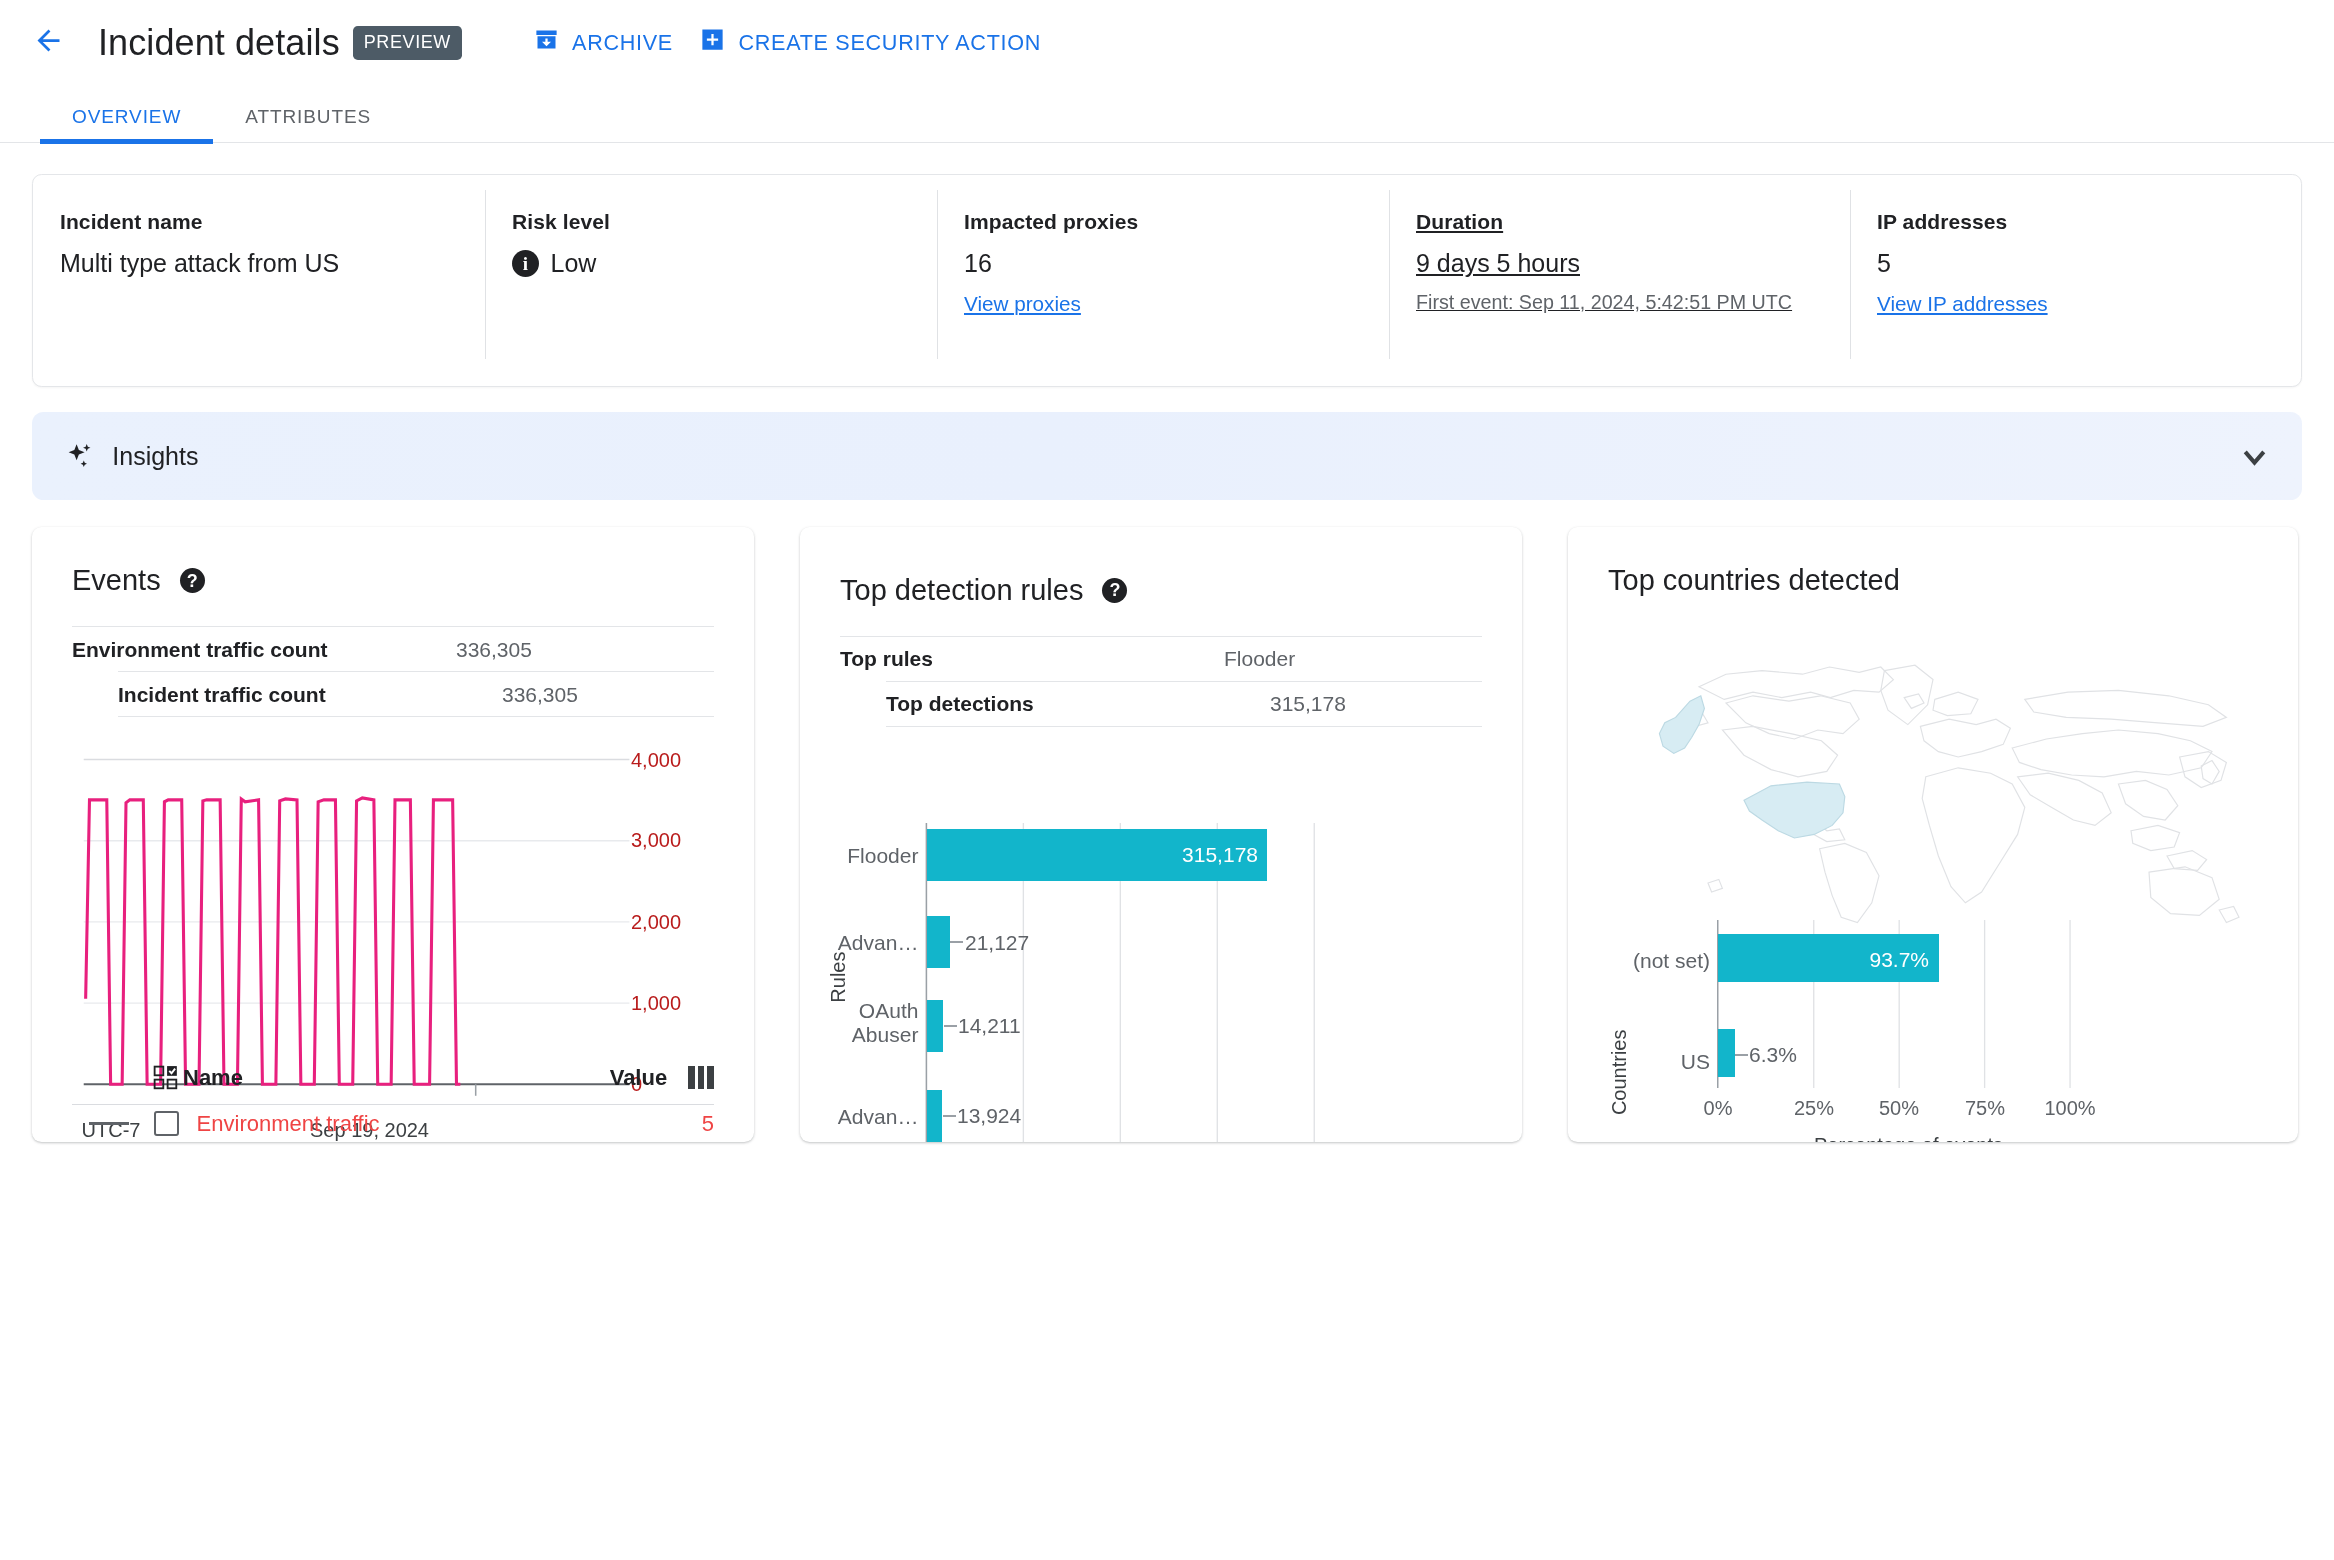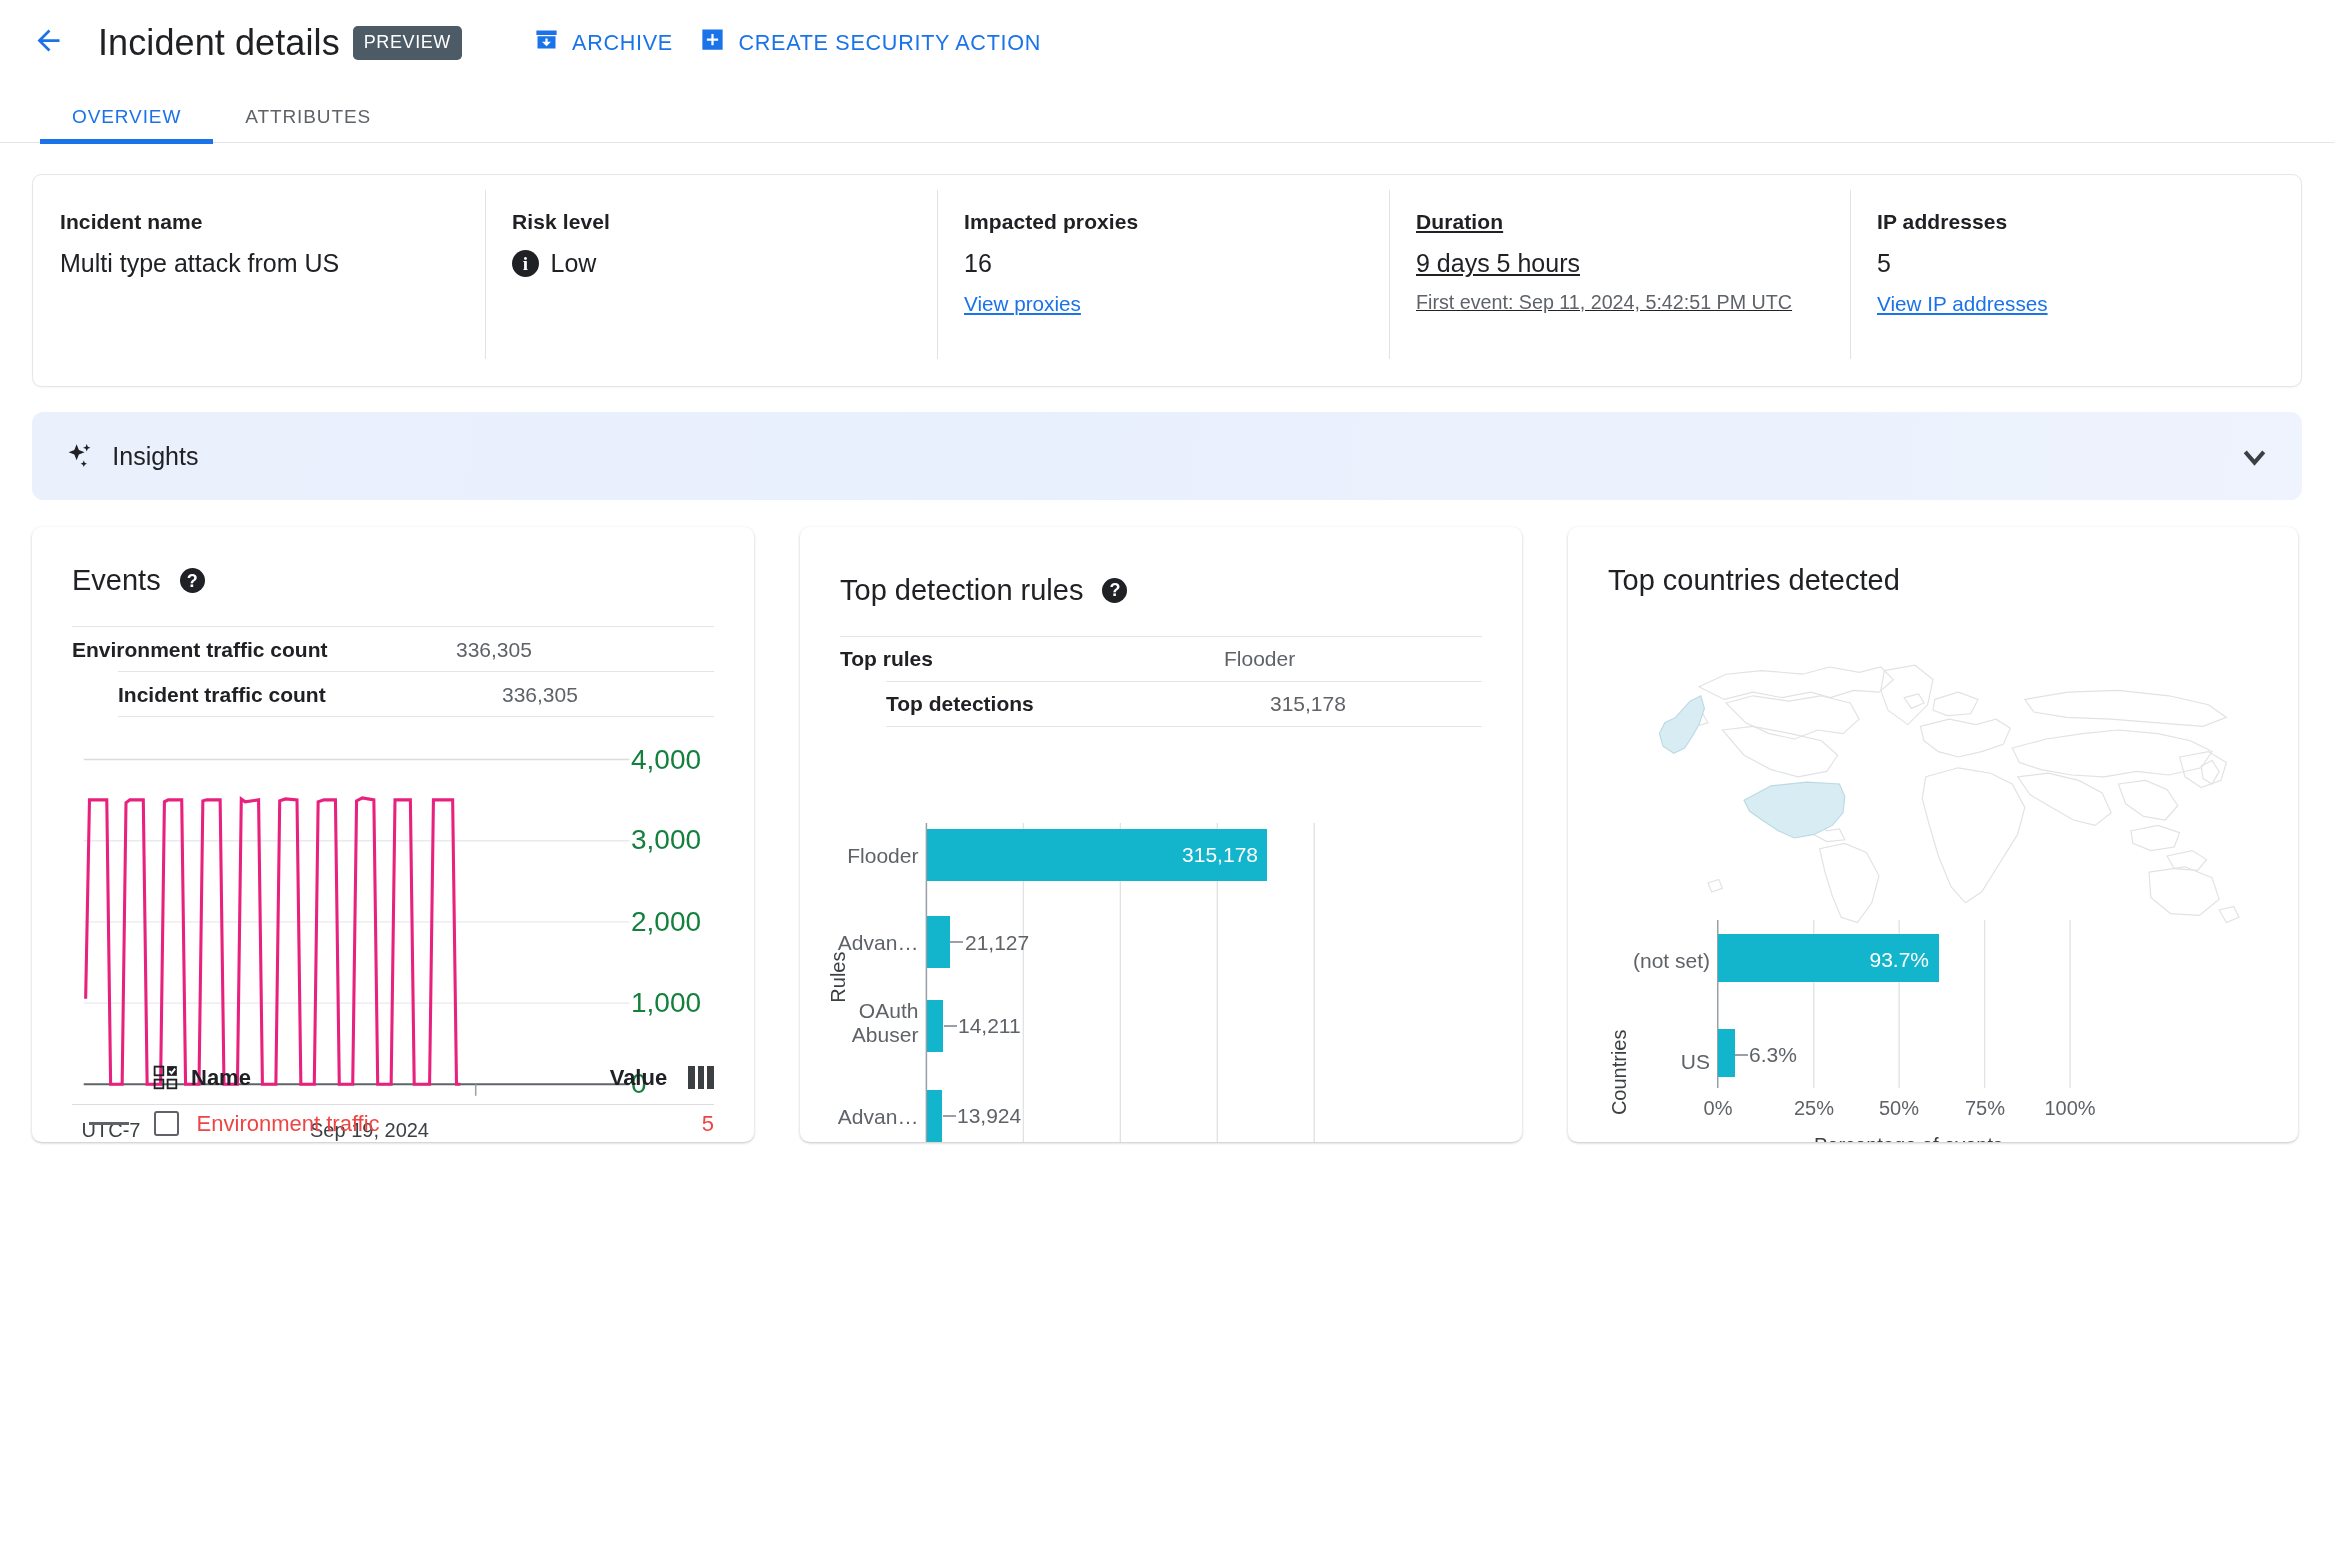--- a/index.html
+++ b/index.html
@@ -161,35 +161,35 @@
   .kv-row:last-child { border-bottom: 1px solid #e3e5e8; margin-left: 46px; }
   .kv-k { font-weight: 700; color: #202124; width: 384px; }
   .kv-v { color: #5f6368; }
   .kv-b .kv-k { width: 384px; }
 
   
   .linechart { position: relative; margin-top: 31px; height: 365px; }
   .lc-svg { display: block; }
   .lc-ylabels { position: absolute; left: 559px; top: 0; width: 115px; height: 100%; }
   .lc-ylabel {
-    position: absolute; font-size: 28px; color: #15803d; left: 0;
+    position: absolute; font-size: 20px; color: #b91c1c; left: 0;
     transform: translateY(-50%);
   }
   .lc-xlabel { position: absolute; font-size: 20px; color: #3c4043; top: 371px; }
 
   .legend-head {
     position: absolute; left: 0; right: 0; bottom: 0;
     padding: 0 40px;
   }
   .legend-row-head {
     display: flex; align-items: center;
     font-size: 22px; font-weight: 700; color: #202124;
     padding-bottom: 13.4px; border-bottom: 1px solid #dadce0;
   }
-  .lh-name { display: flex; align-items: center; gap: 12px; margin-left: 81px; }
+  .lh-name { display: flex; align-items: center; gap: 4px; margin-left: 81px; }
   .lh-val { margin-left: auto; display: flex; align-items: center; gap: 21px; }
   .grid-icon svg { width: 26px; height: 26px; display:block; }
   .cols-icon { display: flex; gap: 2.9px; }
   .cols-icon i { display: block; width: 6.7px; height: 23px; background: #3c4043; }
   .legend-body-row {
     display: flex; align-items: center; height: 37px;
     font-size: 22px; color: #ef4444; overflow: hidden;
   }
   .lb-dash { width: 40px; height: 3.8px; background: #5f6368; margin-left: 17.3px; }
   .lb-check {

